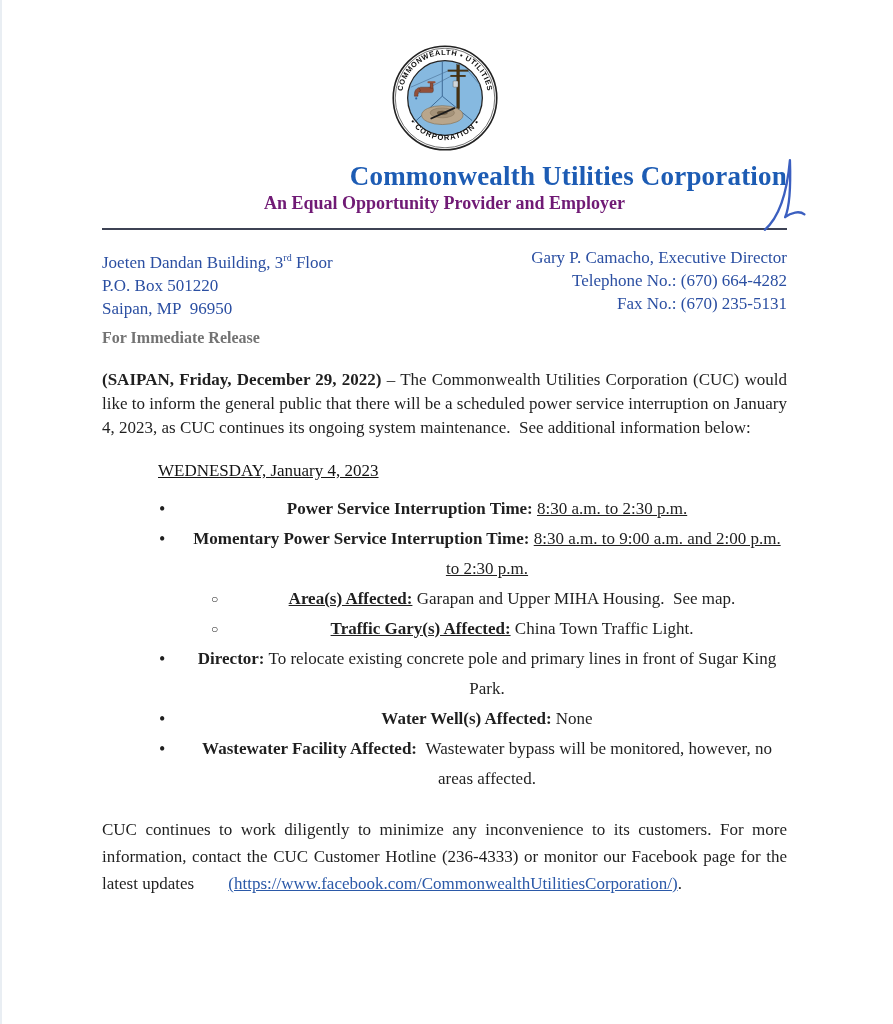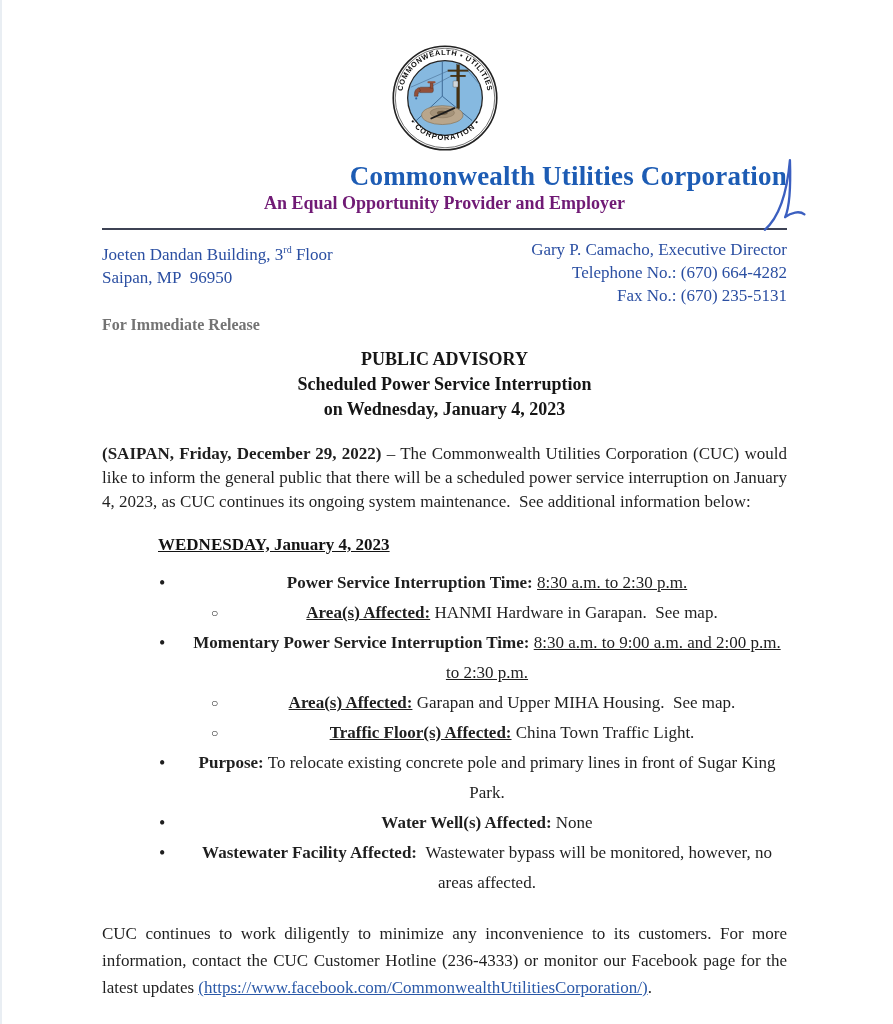--- a/index.html
+++ b/index.html
@@ -24,48 +24,48 @@
   .tagline{
     text-align:center;font-size:18px;font-weight:bold;color:#701a75;line-height:22px;
   }
 
   
   .rule-wrap{position:relative;margin-top:14px;height:2px;}
   .rule{height:2px;background:#3d4254;width:100%;}
   .flourish{position:absolute;right:-30px;bottom:-4px;pointer-events:none;}
 
   
-  .contact{display:flex;justify-content:space-between;margin-top:8px;
+  .contact{display:flex;justify-content:space-between;margin-top:16px;
     color:#2b4fa2;font-size:17px;line-height:23px;}
   .contact-right{text-align:right;}
   .contact sup{font-size:10px;}
 
   .release{margin-top:8px;font-weight:bold;font-size:16px;line-height:20px;color:#737373;}
 
   
   .adv-title{margin-top:12px;text-align:center;font-weight:bold;font-size:18px;line-height:25px;color:#161616;}
 
   .intro{margin:20px 0 0 0;font-size:17px;line-height:24px;text-align:justify;color:#1f1f1f;}
 
   .day-heading{
-    margin:20px 0 0 56px;font-weight:bold;font-size:17px;text-decoration:underline;line-height:22px;color:#141414;
+    margin:20px 0 0 56px;font-weight:normal;font-size:17px;text-decoration:underline;line-height:22px;color:#141414;
   }
 
   
   .blist{list-style:none;margin:12px 0 0 0;padding:0;font-size:17px;line-height:30px;color:#1f1f1f;text-align:center;}
   .blist li{position:relative;}
   .blist li.l1{padding-left:85px;}
   .blist li.l1::before{content:"\2022";position:absolute;left:57px;top:0;font-size:18px;}
   .blist li.l2{padding-left:135px;}
   .blist li.l2::before{content:"\25CB";position:absolute;left:109px;top:0;font-size:12px;}
   .lbl{font-weight:bold;}
   .u{text-decoration:underline;}
 
   .closing{margin:22px 0 0 0;font-size:17px;line-height:27px;text-align:justify;color:#1f1f1f;}
-  .fb-link{color:#2b59a8;text-decoration:underline;cursor:pointer;}
+  .fb-link{color:#2b59a8;text-decoration:underline;cursor:pointer;margin-left:30px;}
 </style>
 </head>
 <body>
 
 <div class="page">
 
   <div class="logo-wrap">
     <svg width="116" height="108" viewBox="0 0 120 120">
       <circle cx="60" cy="60" r="57.5" fill="#ffffff" stroke="#222222" stroke-width="1.8"></circle>
       <circle cx="60" cy="60" r="55.3" fill="none" stroke="#222222" stroke-width="0.7"></circle>
@@ -125,49 +125,44 @@
   <div class="rule-wrap">
     <div class="rule"></div>
     <svg class="flourish" width="58" height="78" viewBox="0 0 60 80">
       <path d="M6,76 C20,64 29,38 32,4 C33,34 31,54 27,63 C33,58 42,56 47,60" fill="none" stroke="#3b5fc0" stroke-width="2.4" stroke-linecap="round" stroke-linejoin="round"></path>
     </svg>
   </div>
 
   <section class="contact">
     <div class="contact-left">
       <div><span>Joeten Dandan Building, 3</span><sup>rd</sup><span> Floor</span></div>
+      <div>P.O. Box 501220</div>
       <div>Saipan, MP&nbsp; 96950</div>
     </div>
     <div class="contact-right">
       <div>Gary P. Camacho, Executive Director</div>
       <div>Telephone No.: (670) 664-4282</div>
       <div>Fax No.: (670) 235-5131</div>
     </div>
   </section>
 
   <div class="release">For Immediate Release</div>
 
   <main>
-    <div class="adv-title">
-      <div>PUBLIC ADVISORY</div>
-      <div>Scheduled Power Service Interruption</div>
-      <div>on Wednesday, January 4, 2023</div>
-    </div>
 
     <p class="intro"><b>(SAIPAN, Friday, December 29, 2022)</b><span> – The Commonwealth Utilities Corporation (CUC) would like to inform the general public that there will be a scheduled power service interruption on January 4, 2023, as CUC continues its ongoing system maintenance.&nbsp; See additional information below:</span></p>
 
     <div class="day-heading">WEDNESDAY, January 4, 2023</div>
 
     <ul class="blist">
       <li class="l1"><b class="lbl">Power Service Interruption Time:</b> <span class="u">8:30 a.m. to 2:30 p.m.</span></li>
-      <li class="l2"><b class="lbl u">Area(s) Affected:</b> <span>HANMI Hardware in Garapan.&nbsp; See map.</span></li>
       <li class="l1"><b class="lbl">Momentary Power Service Interruption Time:</b> <span class="u">8:30 a.m. to 9:00 a.m. and 2:00 p.m. to 2:30 p.m.</span></li>
       <li class="l2"><b class="lbl u">Area(s) Affected:</b> <span>Garapan and Upper MIHA Housing.&nbsp; See map.</span></li>
-      <li class="l2"><b class="lbl u">Traffic Floor(s) Affected:</b> <span>China Town Traffic Light.</span></li>
-      <li class="l1"><b class="lbl">Purpose:</b> <span>To relocate existing concrete pole and primary lines in front of Sugar King Park.</span></li>
+      <li class="l2"><b class="lbl u">Traffic Gary(s) Affected:</b> <span>China Town Traffic Light.</span></li>
+      <li class="l1"><b class="lbl">Director:</b> <span>To relocate existing concrete pole and primary lines in front of Sugar King Park.</span></li>
       <li class="l1"><b class="lbl">Water Well(s) Affected:</b> <span>None</span></li>
       <li class="l1"><b class="lbl">Wastewater Facility Affected:</b> <span>&nbsp;Wastewater bypass will be monitored, however, no areas affected.</span></li>
     </ul>
 
     <p class="closing"><span>CUC continues to work diligently to minimize any inconvenience to its customers. For more information, contact the CUC Customer Hotline (236-4333) or monitor our Facebook page for the latest updates </span><a class="fb-link" href="#">(https://www.facebook.com/CommonwealthUtilitiesCorporation/)</a><span>.</span></p>
   </main>
 
 </div>
 
 </body></html>

